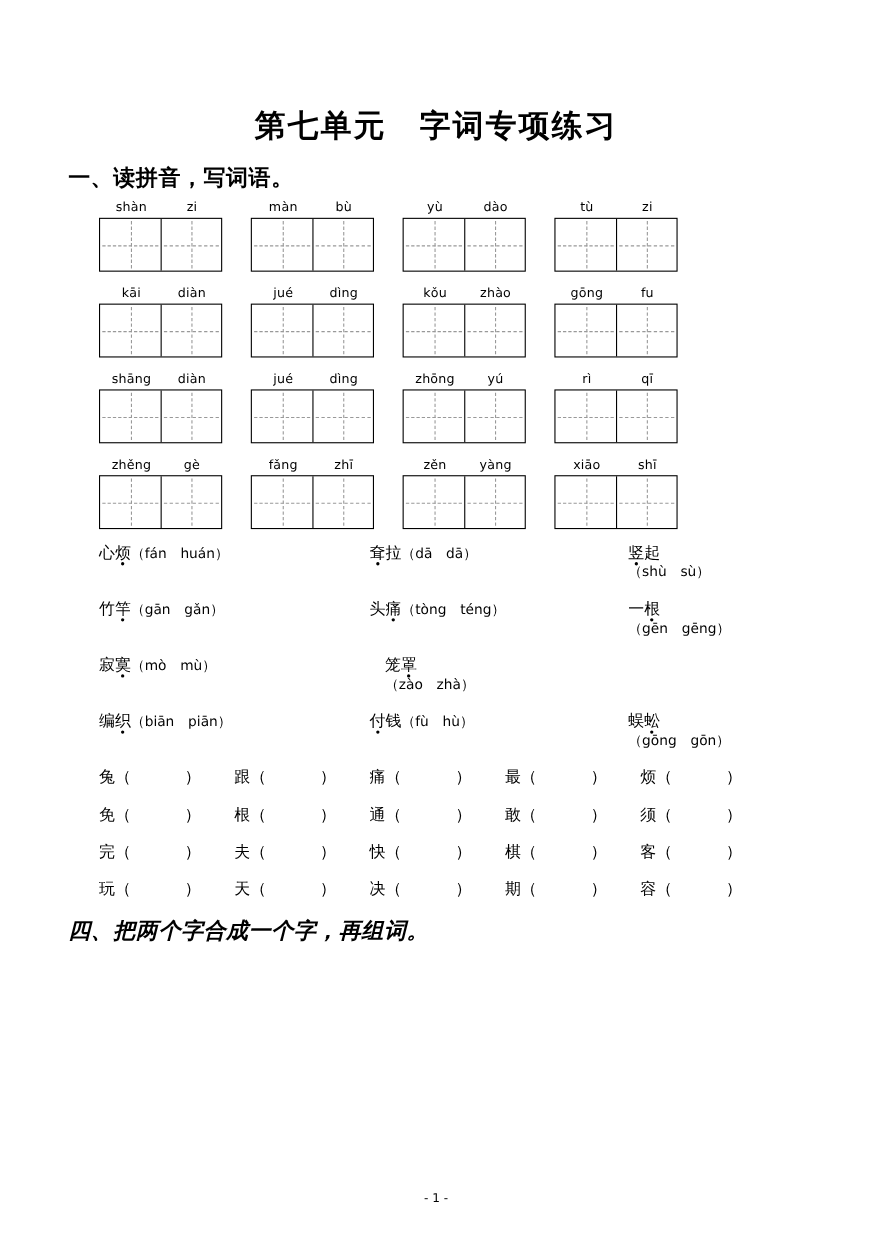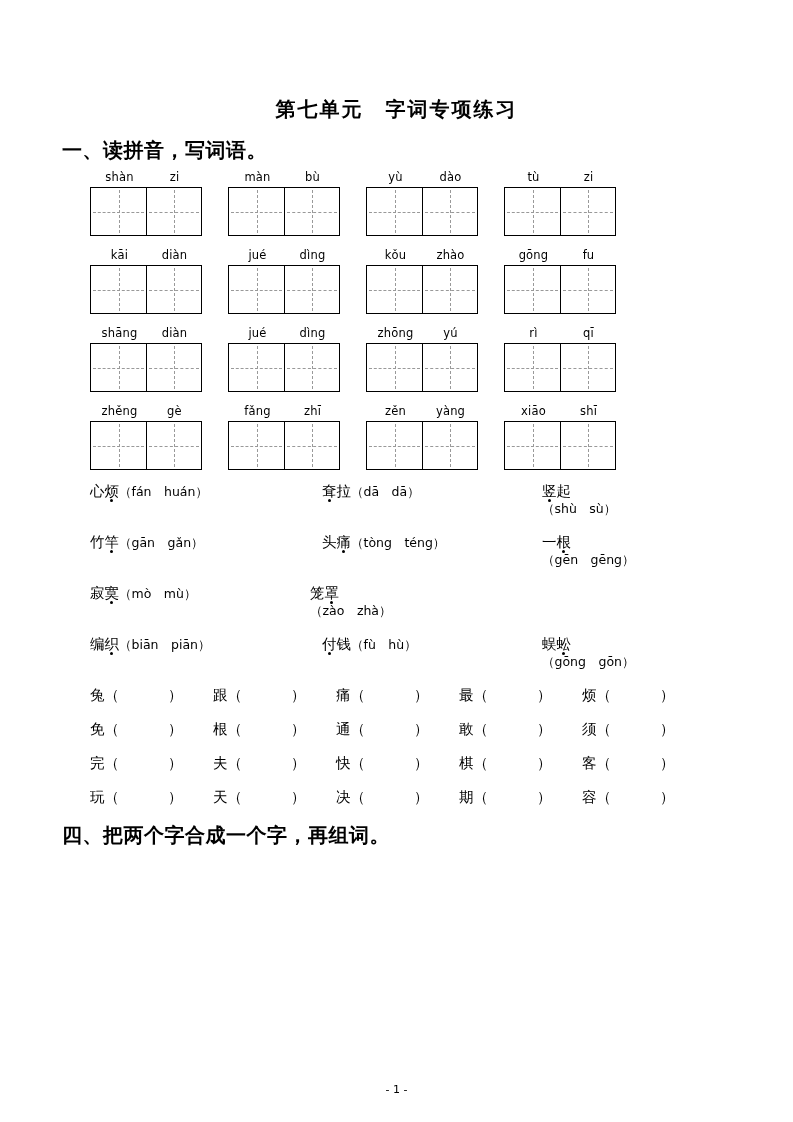--- a/index.html
+++ b/index.html
@@ -17,21 +17,21 @@
   }
   .page {
     position: relative;
     width: 793px;
     height: 1122px;
     box-sizing: border-box;
     padding: 78px 62px 0 62px;
   }
   .doc-title {
     text-align: center;
-    font-size: 20px;
+    font-size: 28px;
     font-weight: bold;
     letter-spacing: 2px;
     margin: 18px 0 14px 0;
     font-family: "Liberation Serif", "DejaVu Serif", serif;
   }
   .section-title {
     font-size: 20px;
     font-weight: bold;
     margin: 10px 0 6px 0;
     letter-spacing: 0.5px;
@@ -92,20 +92,21 @@
   
   .choice-grid {
     padding-left: 28px;
     margin-top: 6px;
     margin-bottom: 6px;
   }
   .choice-row {
     display: flex;
     margin-bottom: 15px;
     font-size: 14px;
+    gap: 40px;
   }
   .choice-item {
     display: flex;
     align-items: baseline;
     white-space: nowrap;
   }
   .choice-item .hz {
     font-family: "Liberation Serif", "DejaVu Serif", serif;
     font-size: 14.5px;
   }
@@ -434,16 +435,16 @@
     <div class="compare-row">
       <div class="compare-item"><span class="ch">玩（</span><span class="paren">　　</span><span>）</span></div>
       <div class="compare-item"><span class="ch">天（</span><span class="paren">　　</span><span>）</span></div>
       <div class="compare-item"><span class="ch">决（</span><span class="paren">　　</span><span>）</span></div>
       <div class="compare-item"><span class="ch">期（</span><span class="paren">　　</span><span>）</span></div>
       <div class="compare-item"><span class="ch">容（</span><span class="paren">　　</span><span>）</span></div>
     </div>
 
   </div>
 
-  <div class="section-title" style="margin-top:14px;">四、把两个字合成一个字，再组词。</div>
+  <div class="section-title" style="margin-top:14px;font-style:italic;">四、把两个字合成一个字，再组词。</div>
 
   <div class="footer">- 1 -</div>
 </div>
 
 </body></html>

